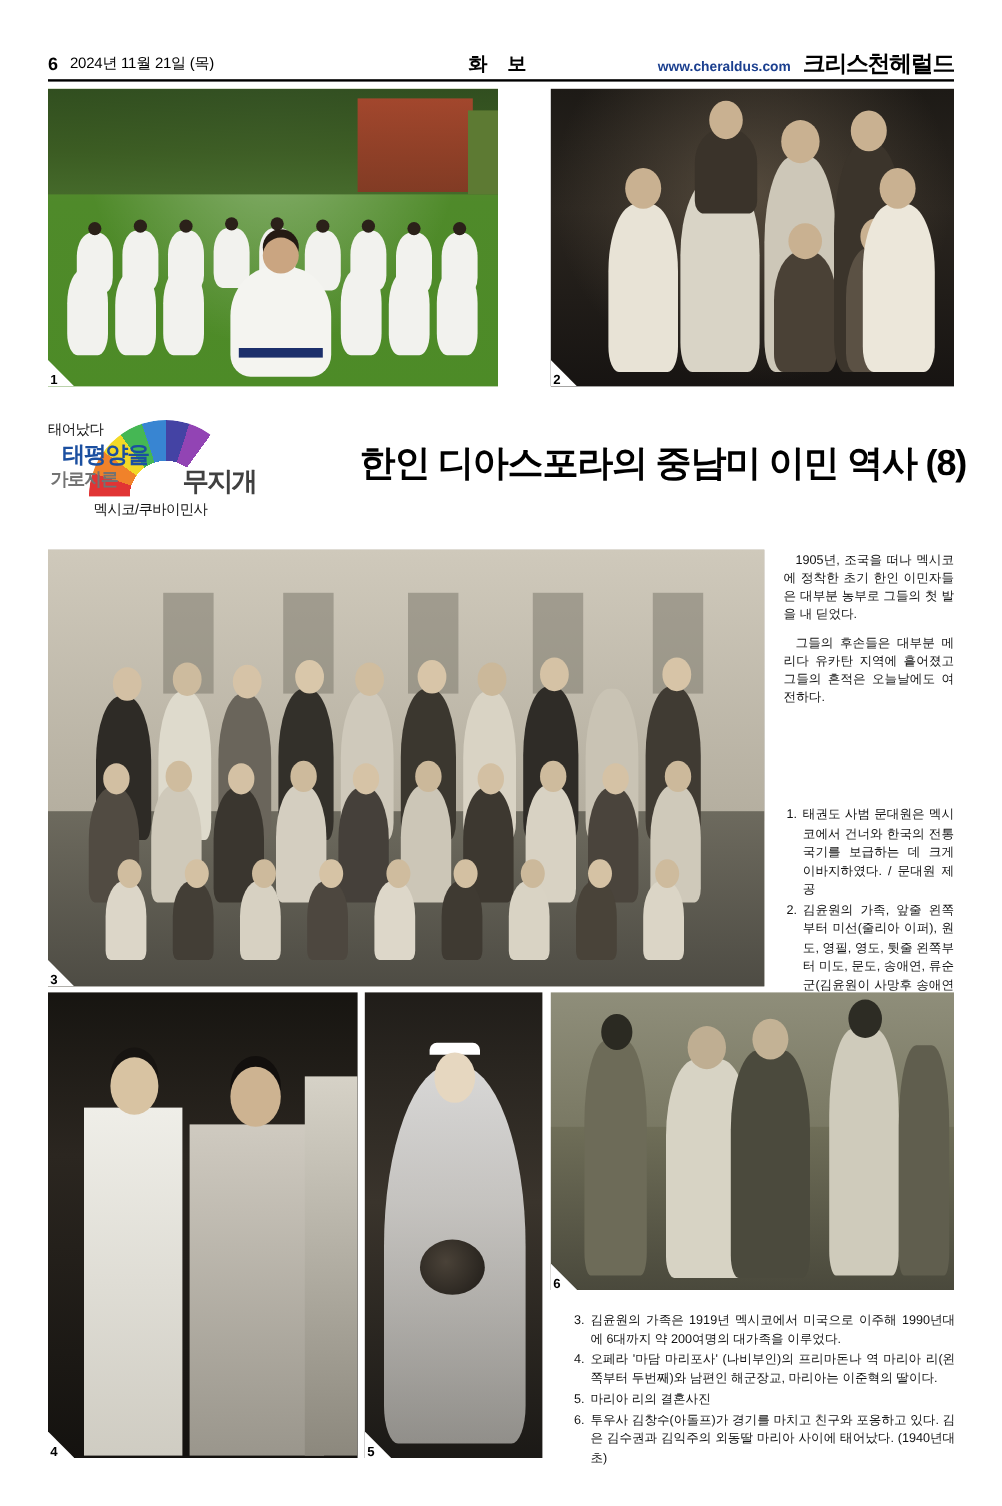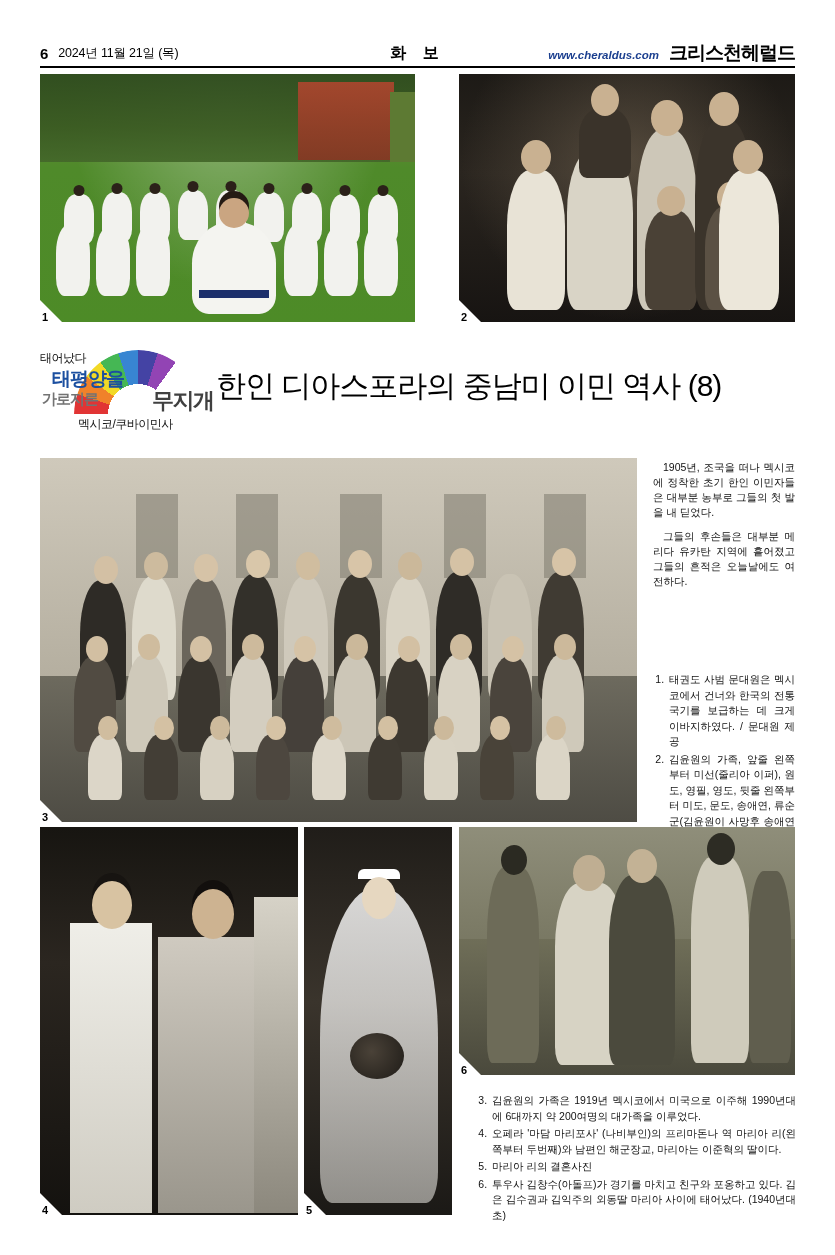--- a/index.html
+++ b/index.html
@@ -53,21 +53,20 @@
   .masthead-right {
     margin-left: auto;
     display: flex;
     align-items: baseline;
     gap: 10px;
   }
   .site-url {
     font-size: 11.5px;
     font-weight: bold;
     color: #1b3f8f;
-    font-style: italic;
   }
   .brand {
     font-size: 19px;
     font-weight: bold;
     color: #000;
     letter-spacing: -1px;
   }
   .masthead-rule {
     position: absolute;
     left: 40px;
@@ -310,26 +309,26 @@
     font-size: 22px; font-weight: bold; color: #404040; letter-spacing: -1.5px;
   }
   .logo .l5 {
     position: absolute; left: 38px; top: 72px;
     font-size: 12px; color: #111; letter-spacing: -0.5px;
   }
 
   
   .headline {
     position: absolute;
-    left: 216px;
+    left: 240px;
     top: 366px;
     width: 565px;
-    text-align: left;
+    text-align: right;
     font-size: 30px;
-    font-weight: normal;
+    font-weight: bold;
     color: #000;
     letter-spacing: -1px;
   }
 
   
   .lead {
     position: absolute;
     left: 653px;
     top: 460px;
     width: 142px;

